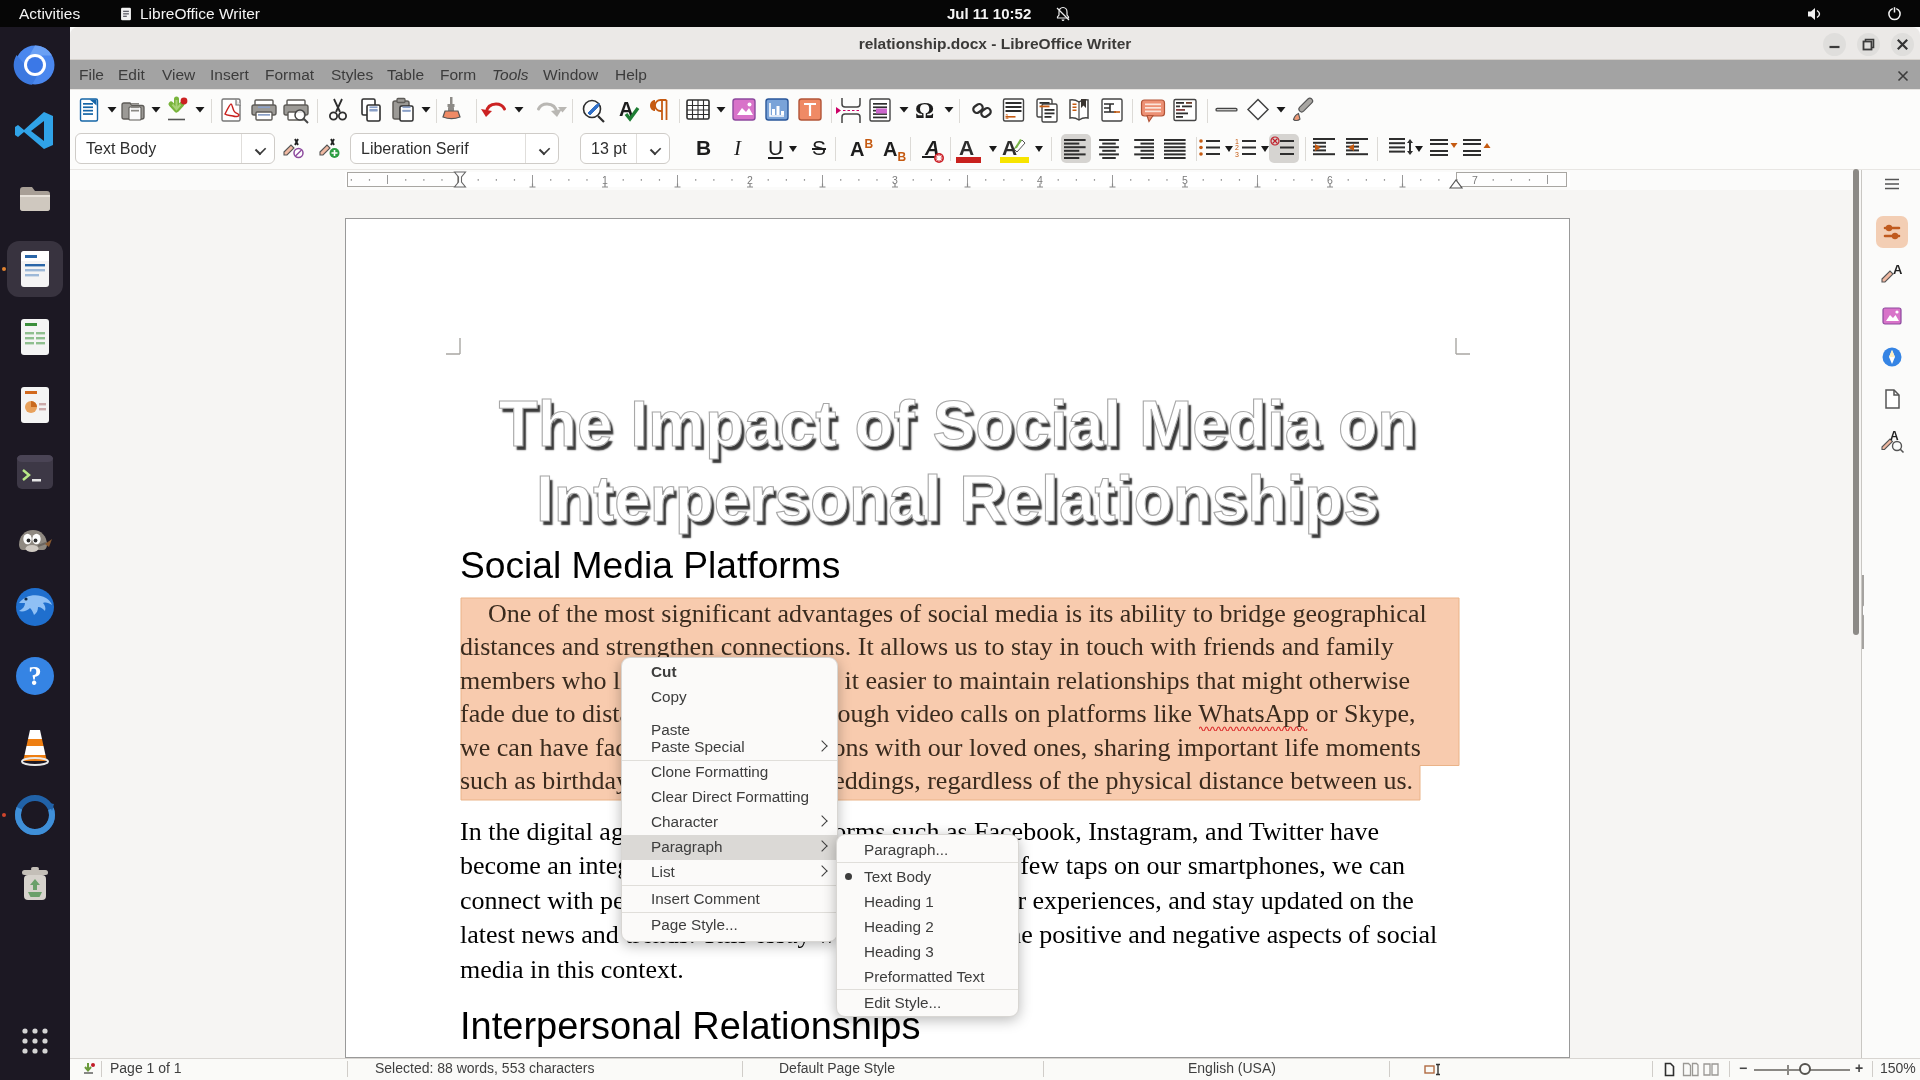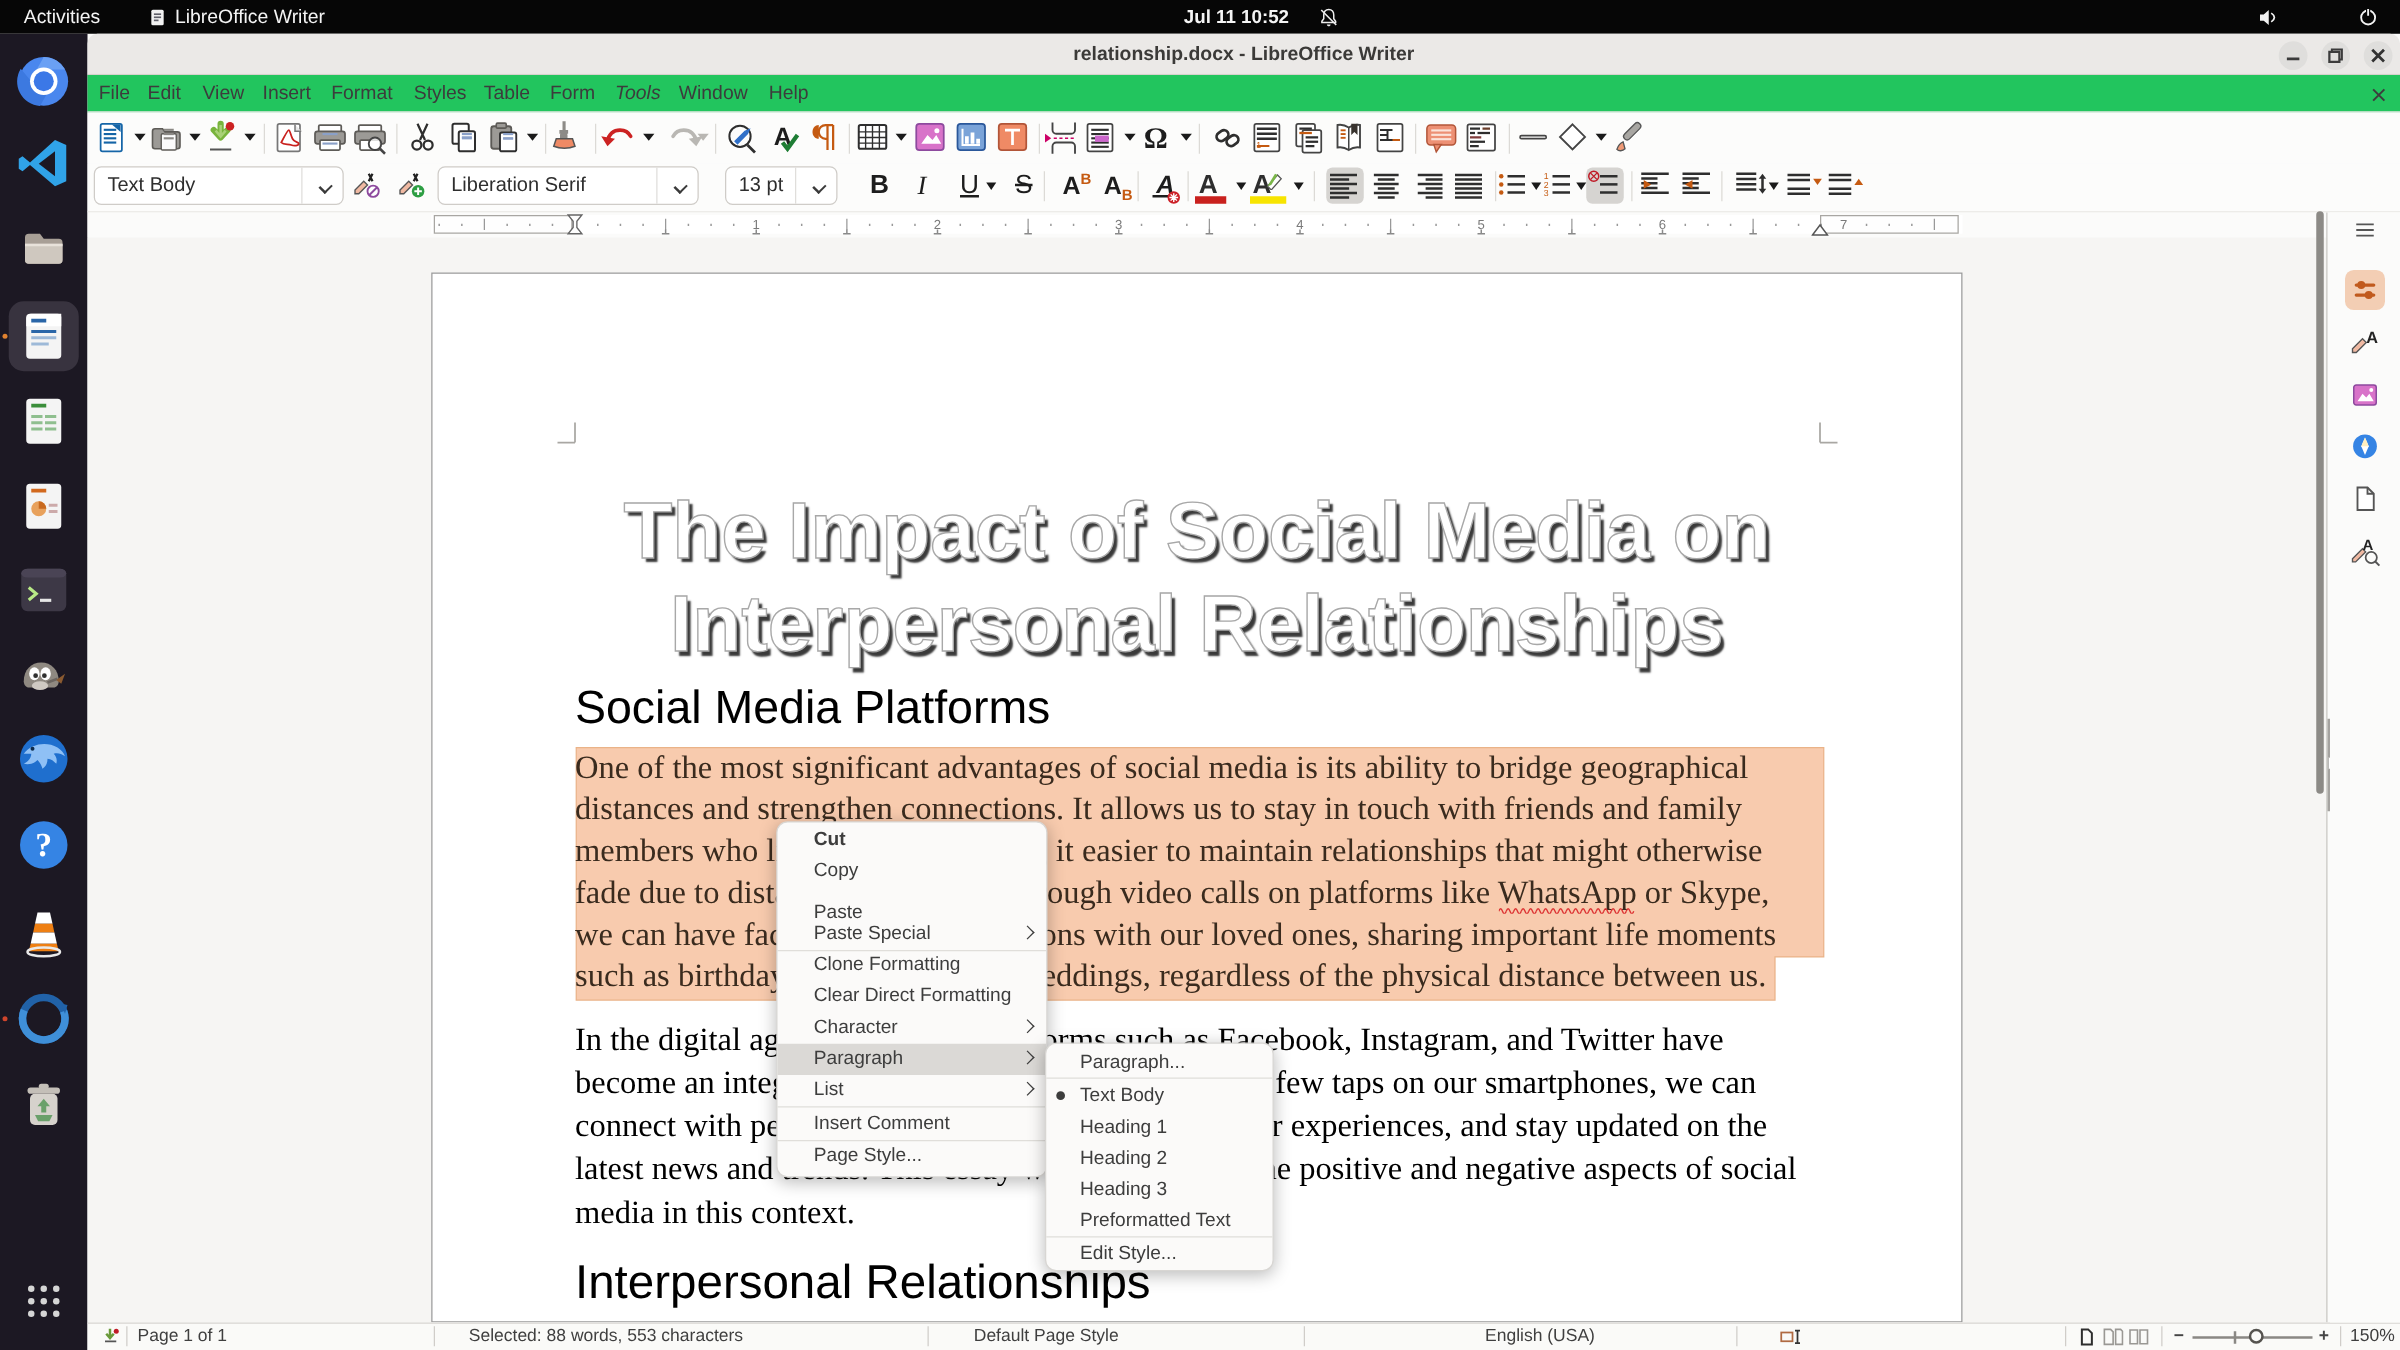--- a/index.html
+++ b/index.html
@@ -9,21 +9,21 @@
 
 #topbar { position:absolute; left:0; top:0; width:1920px; height:27px; background:#060606; color:#f4f4f4; font-size:15px; }
 #topbar .it { position:absolute; top:0; height:27px; line-height:27px; }
 
 #dock { position:absolute; left:0; top:27px; width:70px; height:1053px; background:#1c1823; }
 .dk { position:absolute; left:11px; width:48px; height:48px; }
 
 #titlebar { position:absolute; left:70px; top:27px; width:1850px; height:33px; background:#ebe9e7; border-bottom:1px solid #d6d2cd; border-radius:8px 8px 0 0; }
 #titlebar .t { position:absolute; top:0; width:100%; text-align:center; line-height:33px; font-weight:bold; font-size:15.5px; color:#3b3a38; }
 .wbtn { position:absolute; top:33px; width:23px; height:23px; border-radius:12px; background:#dfdedc; }
-#menubar { position:absolute; left:70px; top:60px; width:1850px; height:30px; background:#22c55e; border-bottom:1px solid #e8e6e3; font-size:15.5px; color:#3c3c3c; }
+#menubar { position:absolute; left:70px; top:60px; width:1850px; height:30px; background:#a3a3a3; border-bottom:1px solid #e8e6e3; font-size:15.5px; color:#3c3c3c; }
 #menubar span { position:absolute; top:0; line-height:30px; }
 #toolbar1 { position:absolute; left:70px; top:90px; width:1850px; height:41px; background:#fcfcfb; }
 #toolbar2 { position:absolute; left:70px; top:131px; width:1850px; height:39px; background:#fcfcfb; border-bottom:1px solid #e8e6e3; }
 .sep1 { position:absolute; top:99px; width:1px; height:24px; background:#dcdad6; }
 .sep2 { position:absolute; top:137px; width:1px; height:24px; background:#dcdad6; }
 .t2 { position:absolute; width:24px; height:24px; top:136px; }
 .arr { position:absolute; width:0; height:0; border:4.5px solid transparent; border-top:6px solid #1a1a1a; } .arr2 { top:146px; }
 .combo { position:absolute; top:133px; height:31px; background:#fff; border:1px solid #cfccc8; border-radius:6px; font-size:16px; color:#2e2e2e; }
 .combo .tx { position:absolute; left:10px; top:0; line-height:29px; }
 .combo .dv { position:absolute; right:32px; top:0px; width:1px; height:29px; background:#e0dedb; }
@@ -606,21 +606,21 @@
 
 <svg class="abs" style="left:460px;top:597px" width="1002" height="206" viewBox="0 0 1002 206">
   <path d="M1 1 H999 V168.5 H960 V203 H1 Z" fill="#f8cbae" stroke="#eab388" stroke-width="1"></path>
 </svg>
 
 <div class="abs" style="left:345px;top:387.8px;width:1225px;text-align:center;font-size:64px;font-weight:bold;line-height:72px;color:#fff;-webkit-text-stroke:1.1px #a8a8a8;text-shadow:3px 3.8px 1.5px #3a3a3a;">The Impact of Social Media on</div>
 <div class="abs" style="left:345px;top:462.8px;width:1225px;text-align:center;font-size:64px;font-weight:bold;line-height:72px;color:#fff;-webkit-text-stroke:1.1px #a8a8a8;text-shadow:3px 3.8px 1.5px #3a3a3a;">Interpersonal Relationships</div>
 
 <div class="abs" style="left:460px;top:545.6px;font-size:37.2px;line-height:38px;color:#000;white-space:pre;">Social Media Platforms</div>
 
-<div class="line" style="top:598.5px;color:#3a2b1e;">One of the most significant advantages of social media is its ability to bridge geographical</div>
+<div class="line" style="top:598.5px;color:#3a2b1e;margin-left:28px;">One of the most significant advantages of social media is its ability to bridge geographical</div>
 <div class="line" style="top:632px;color:#3a2b1e;">distances and strengthen connections. It allows us to stay in touch with friends and family</div>
 <div class="line" style="top:665.5px;color:#3a2b1e;">members who live far away, making it easier to maintain relationships that might otherwise</div>
 <div class="line" style="top:699px;color:#3a2b1e;" id="l4">fade due to distance completely. Through video calls on platforms like WhatsApp or Skype,</div>
 <div class="line" style="top:732.5px;color:#3a2b1e;">we can have face-to-face conversations with our loved ones, sharing important life moments</div>
 <div class="line" style="top:766px;color:#3a2b1e;">such as birthdays, graduations, or weddings, regardless of the physical distance between us.</div>
 
 <svg id="wavy" class="abs" style="left:1198.5px;top:723.5px" width="112" height="7" viewBox="0 0 112 7">
     <path d="M0 5 q1.5 -4 3 0 t3 0" stroke="#d33" stroke-width="1.1" fill="none"></path>
     <path d="M6 5 q1.5 -4 3 0 t3 0" stroke="#d33" stroke-width="1.1" fill="none"></path>
     <path d="M12 5 q1.5 -4 3 0 t3 0" stroke="#d33" stroke-width="1.1" fill="none"></path>

